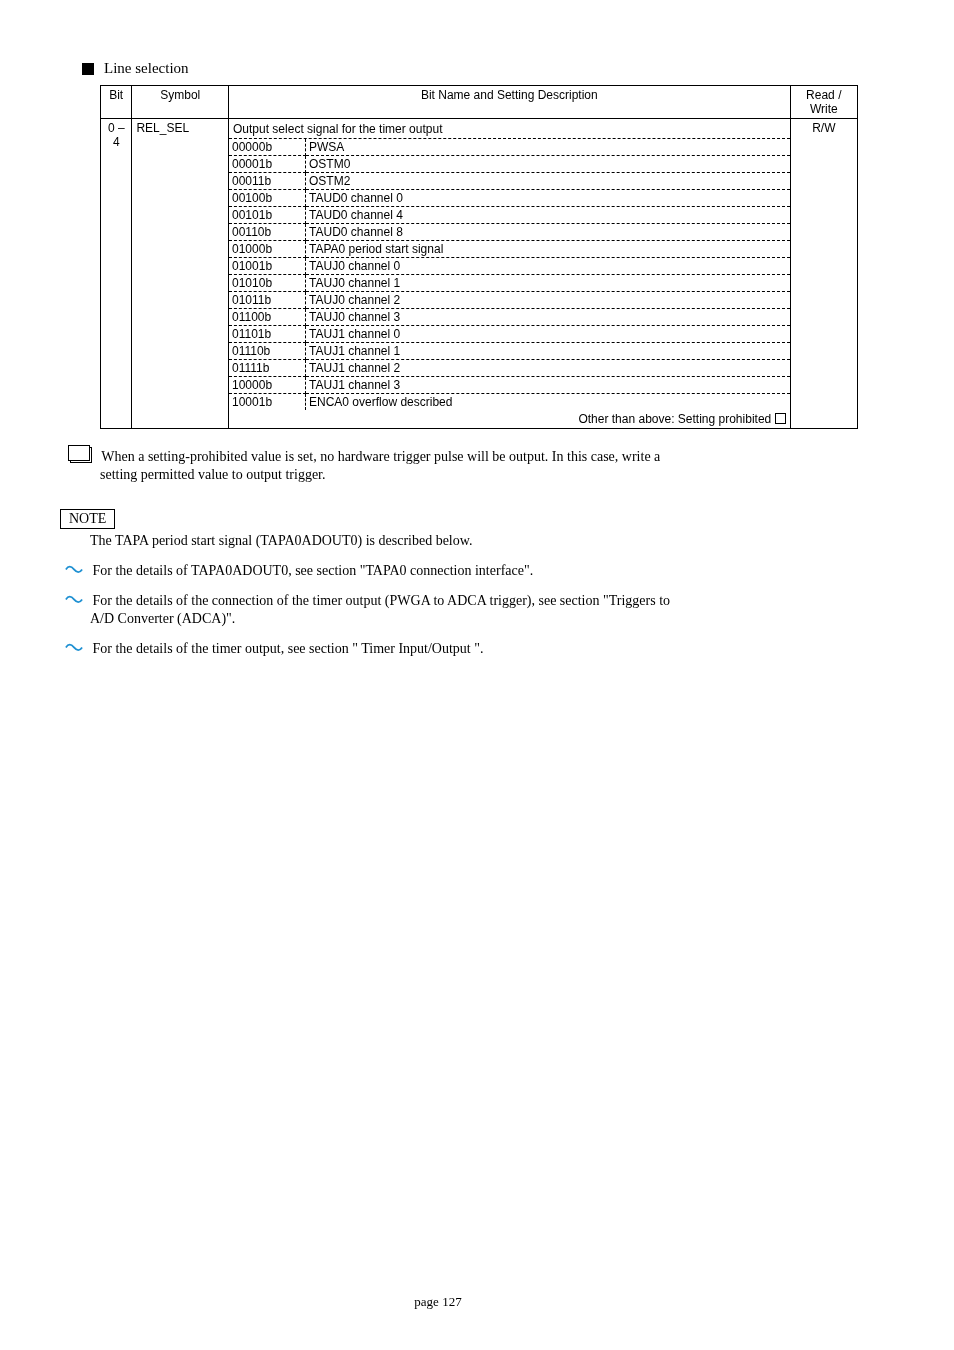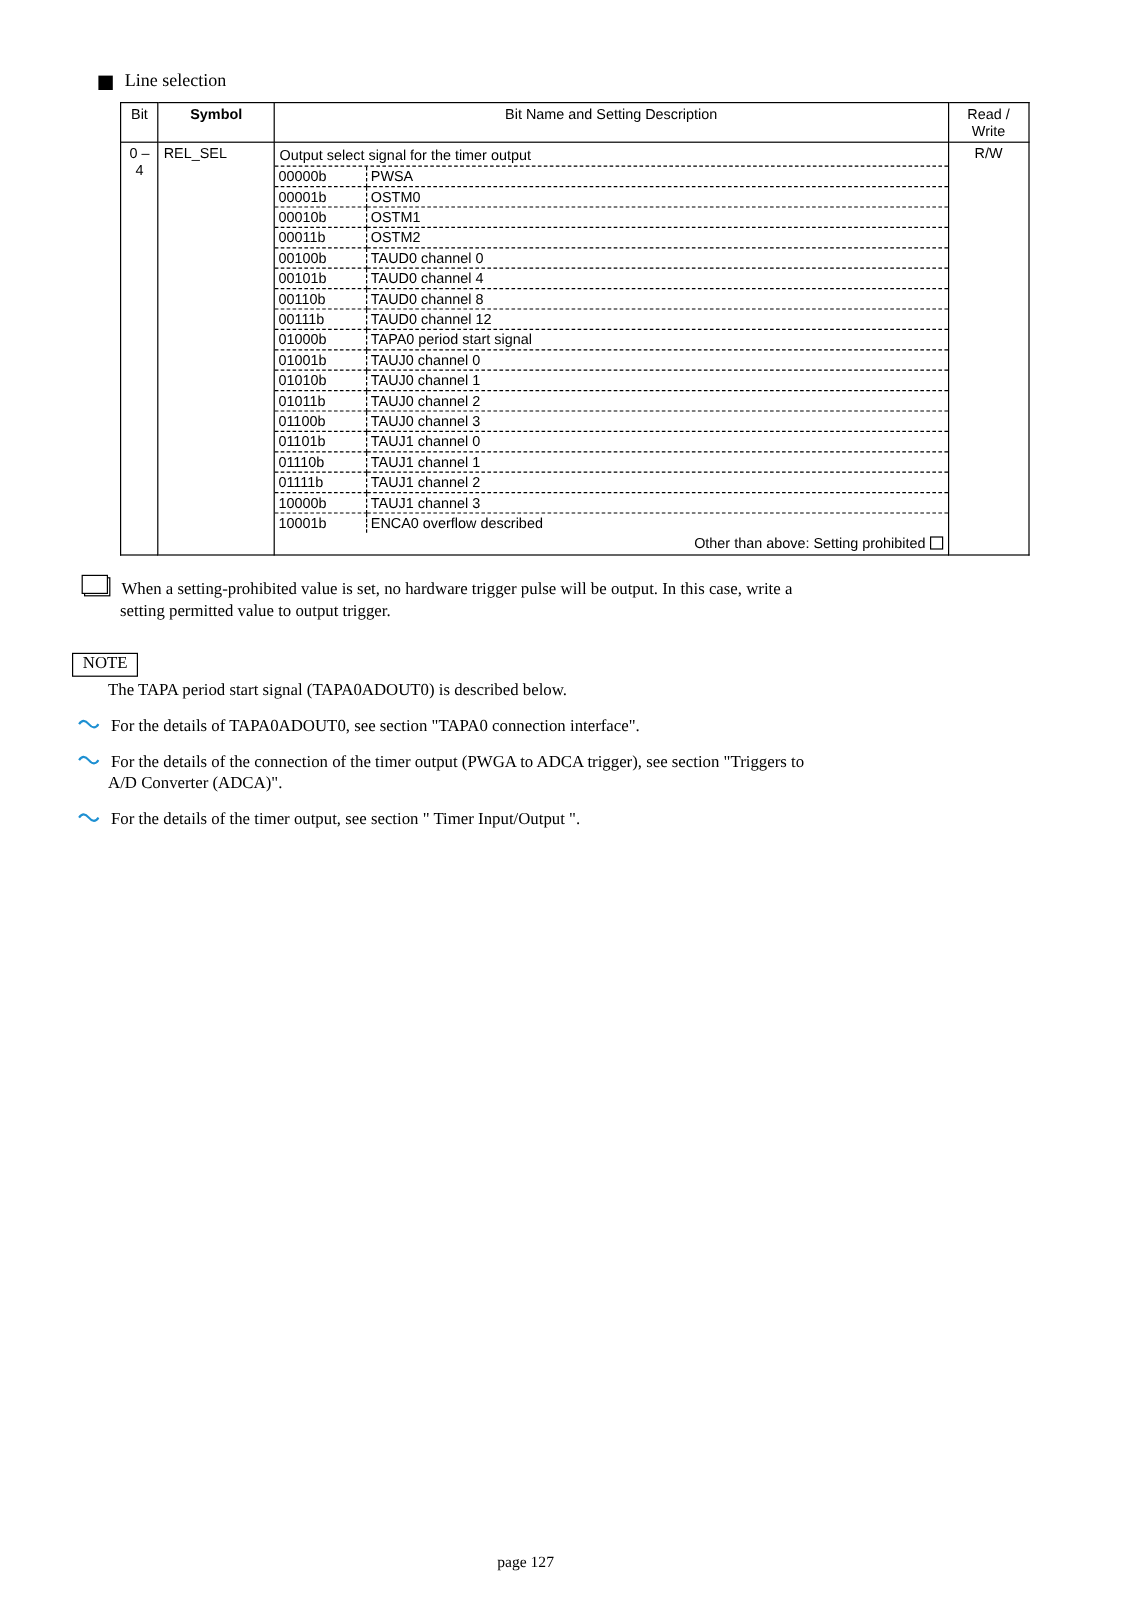--- a/index.html
+++ b/index.html
@@ -45,21 +45,21 @@
   }
   table.main th,
   table.main td {
     border: 1px solid #000;
     padding: 2px 4px;
     font-size: 12px;
     font-family: Arial, Helvetica, sans-serif;
     vertical-align: top;
   }
   table.main th.bit   { width: 26px;  text-align:center; font-weight: normal; margin-left: 42px; }
-  table.main th.sym   { width: 80px;  text-align:center; font-weight: bold; }
+  table.main th.sym   { width: 80px;  text-align:center; font-weight: normal; }
   table.main th.name  { width: 490px; text-align:center; font-weight: normal; }
   table.main th.rw    { width: 60px;  font-weight: normal; }
   table.main td.bit-col { text-align: center; }
   table.main td.sym-col { text-align: left; }
   table.main td.rw-col  { text-align: center; }
   table.inner {
     width: 100%;
     border-collapse: collapse;
   }
   table.inner td {
@@ -200,42 +200,34 @@
 
           <tr>
                   <td class="code">00000b</td>
                   <td>PWSA</td>
                 </tr>
                 <tr>
                   <td class="code">00001b</td>
                   <td>OSTM0</td>
                 </tr>
                 <tr>
-                  <td class="code">00010b</td>
-                  <td>OSTM1</td>
-                </tr>
-                <tr>
                   <td class="code">00011b</td>
                   <td>OSTM2</td>
                 </tr>
                 <tr>
                   <td class="code">00100b</td>
                   <td>TAUD0 channel 0</td>
                 </tr>
                 <tr>
                   <td class="code">00101b</td>
                   <td>TAUD0 channel 4</td>
                 </tr>
                 <tr>
                   <td class="code">00110b</td>
                   <td>TAUD0 channel 8</td>
-                </tr>
-                <tr>
-                  <td class="code">00111b</td>
-                  <td>TAUD0 channel 12</td>
                 </tr>
                 <tr>
                   <td class="code">01000b</td>
                   <td>TAPA0 period start signal</td>
                 </tr>
                 <tr>
                   <td class="code">01001b</td>
                   <td>TAUJ0 channel 0</td>
                 </tr>
                 <tr>

